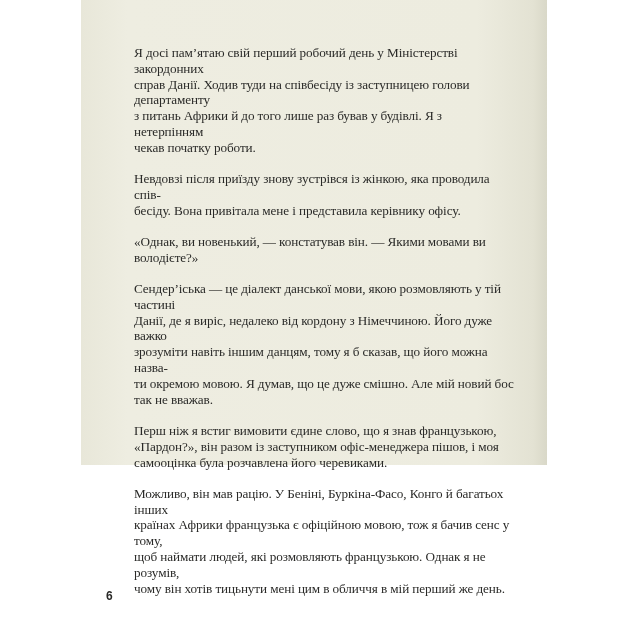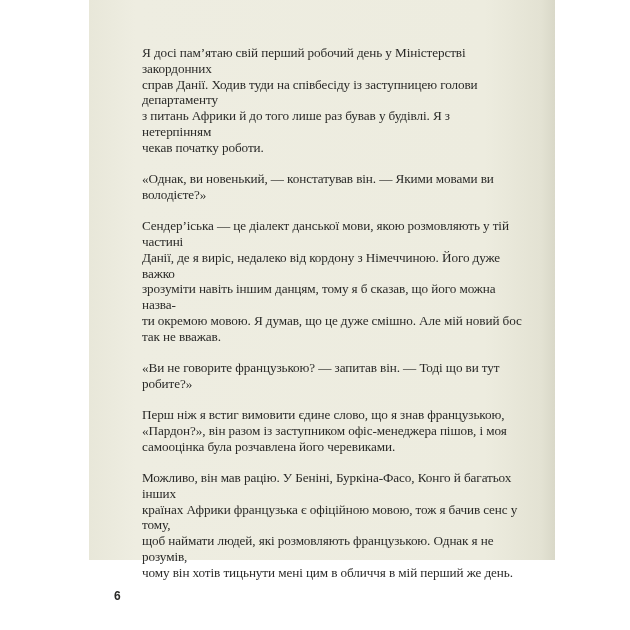--- a/index.html
+++ b/index.html
@@ -11,24 +11,24 @@
       overflow: hidden;
     }
     .stage {
       position: relative;
       width: 630px;
       height: 630px;
       background: #ffffff;
     }
     .page {
       position: absolute;
-      left: 89px;
+      left: 81px;
       top: 0;
       width: 466px;
-      height: 560px;
+      height: 465px;
       background: #ecebde;
       background-image: linear-gradient(90deg, #e8e7d9 0%, #eeede1 10%, #edecdf 85%, #e3e2d3 97%, #d9d8c8 100%);
     }
     .text-block {
       position: absolute;
       left: 53px;
       top: 45px;
       width: 380px;
       font-family: "Liberation Serif", "DejaVu Serif", serif;
       font-size: 13.2px;
@@ -53,27 +53,28 @@
 </head>
 <body>
 
 <div class="stage">
   <div class="page">
     <div class="text-block">
       <p class="para">Я досі пам’ятаю свій перший робочий день у Міністерстві закордонних
 справ Данії. Ходив туди на співбесіду із заступницею голови департаменту
 з питань Африки й до того лише раз бував у будівлі. Я з нетерпінням
 чекав початку роботи.</p>
+      <p class="para">Невдовзі після приїзду знову зустрівся із жінкою, яка проводила спів-
+бесіду. Вона привітала мене і представила керівнику офісу.</p>
       <p class="para">«Однак, ви новенький, — констатував він. — Якими мовами ви володієте?»</p>
       <p class="para">Сендер’іська — це діалект данської мови, якою розмовляють у тій частині
 Данії, де я виріс, недалеко від кордону з Німеччиною. Його дуже важко
 зрозуміти навіть іншим данцям, тому я б сказав, що його можна назва-
 ти окремою мовою. Я думав, що це дуже смішно. Але мій новий бос
 так не вважав.</p>
-      <p class="para">«Ви не говорите французькою? — запитав він. — Тоді що ви тут робите?»</p>
       <p class="para">Перш ніж я встиг вимовити єдине слово, що я знав французькою,
 «Пардон?», він разом із заступником офіс-менеджера пішов, і моя
 самооцінка була розчавлена його черевиками.</p>
       <p class="para">Можливо, він мав рацію. У Беніні, Буркіна-Фасо, Конго й багатьох інших
 країнах Африки французька є офіційною мовою, тож я бачив сенс у тому,
 щоб наймати людей, які розмовляють французькою. Однак я не розумів,
 чому він хотів тицьнути мені цим в обличчя в мій перший же день.</p>
 
     </div>
     <div class="page-number">6</div>

